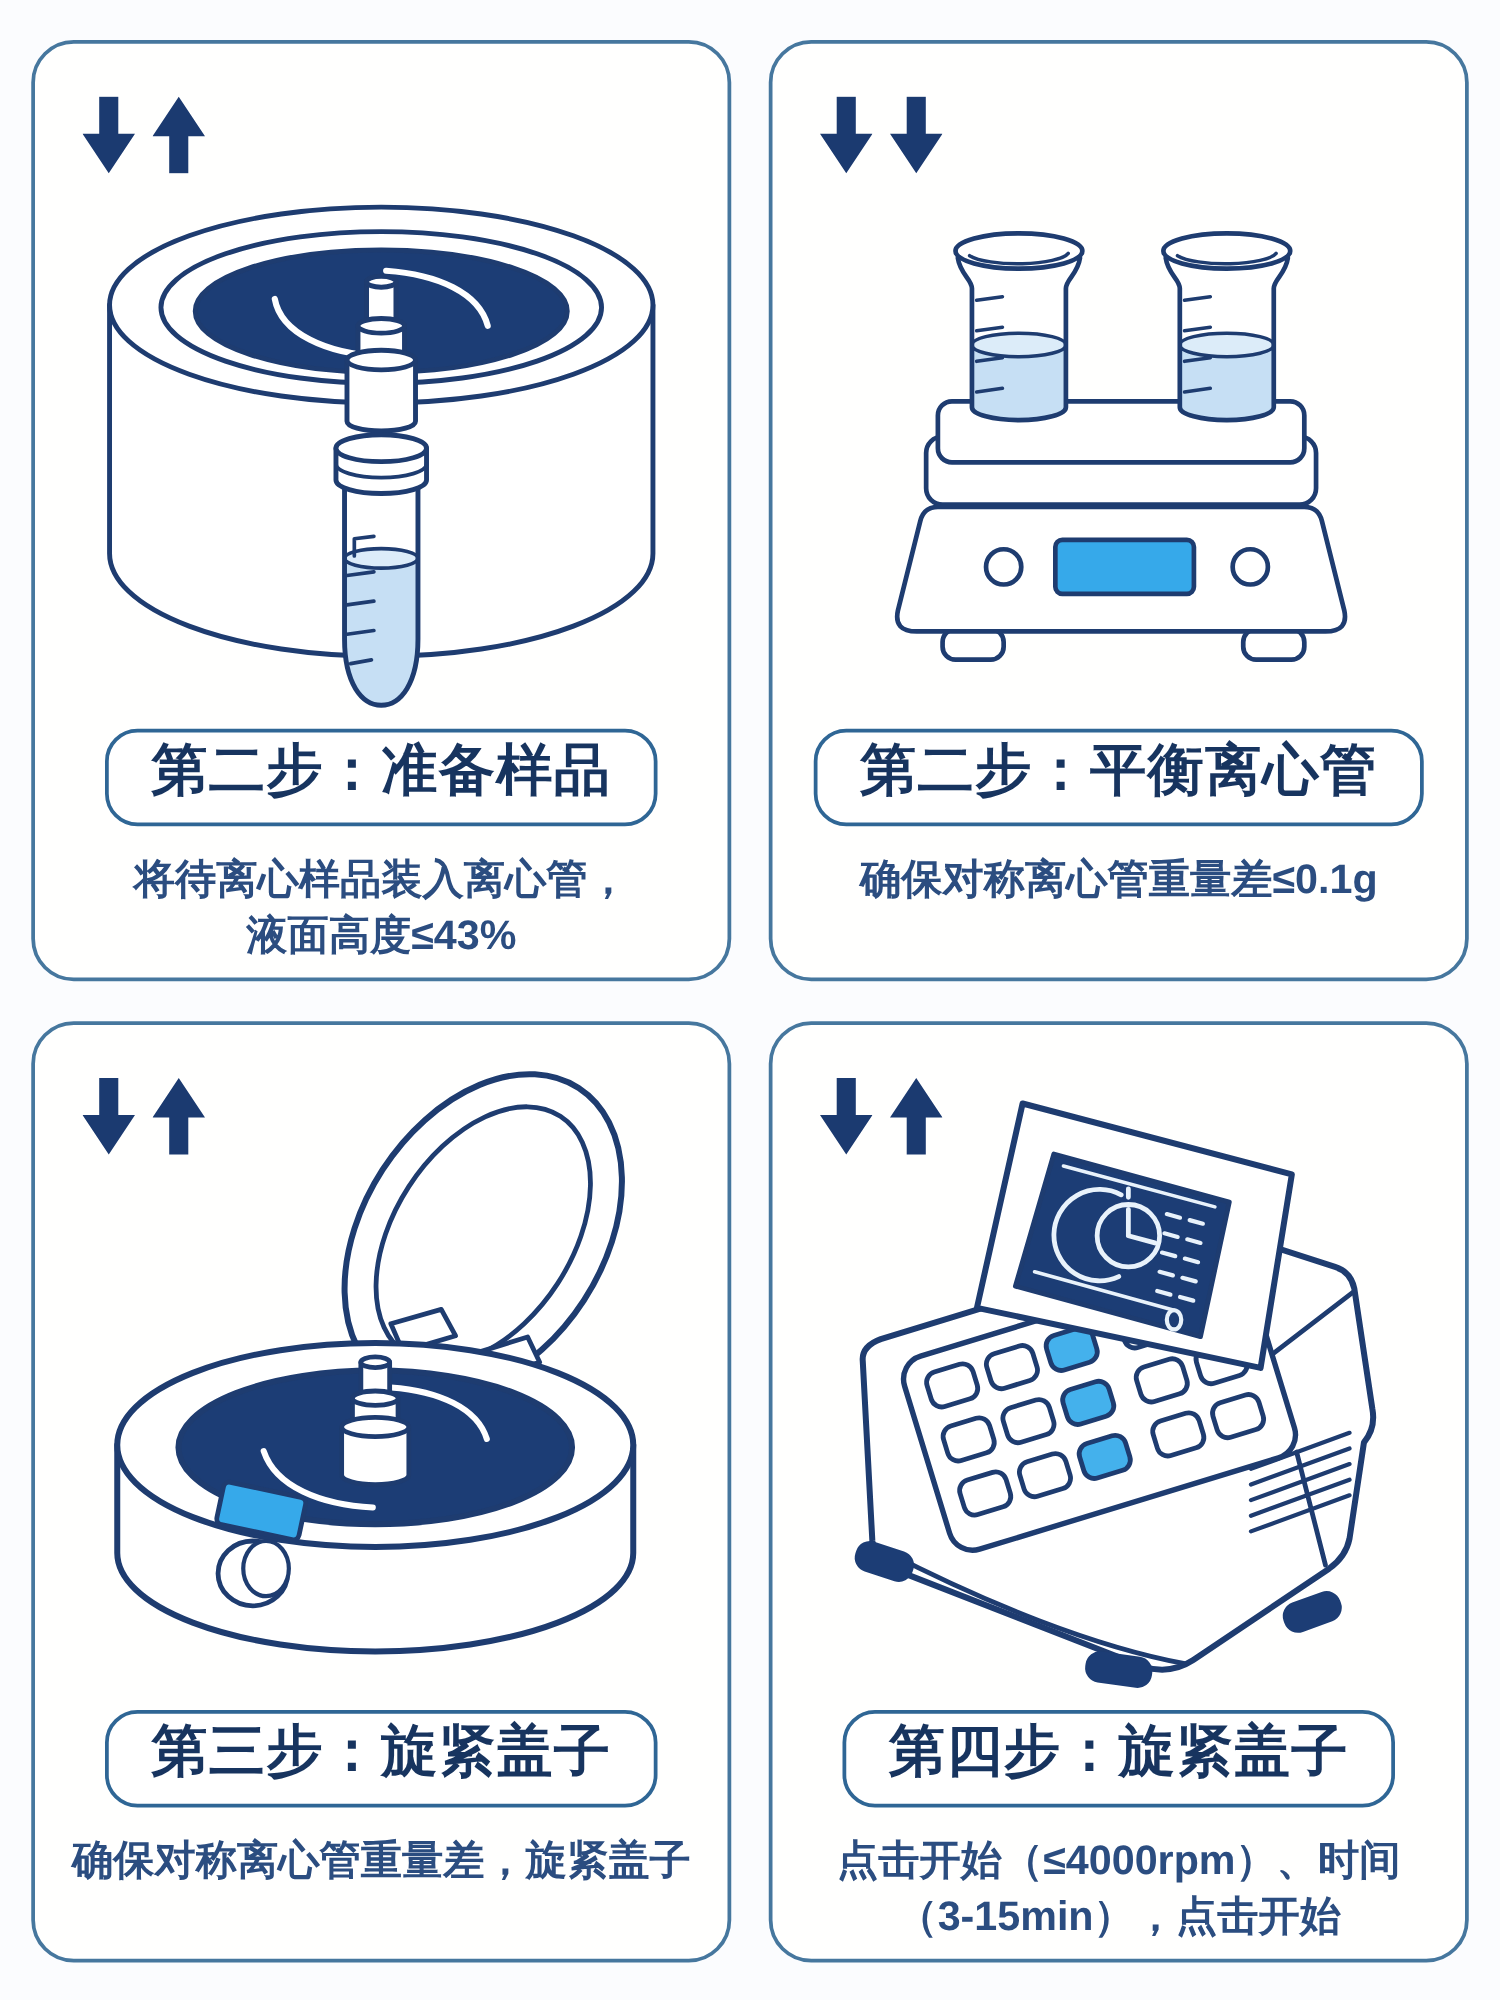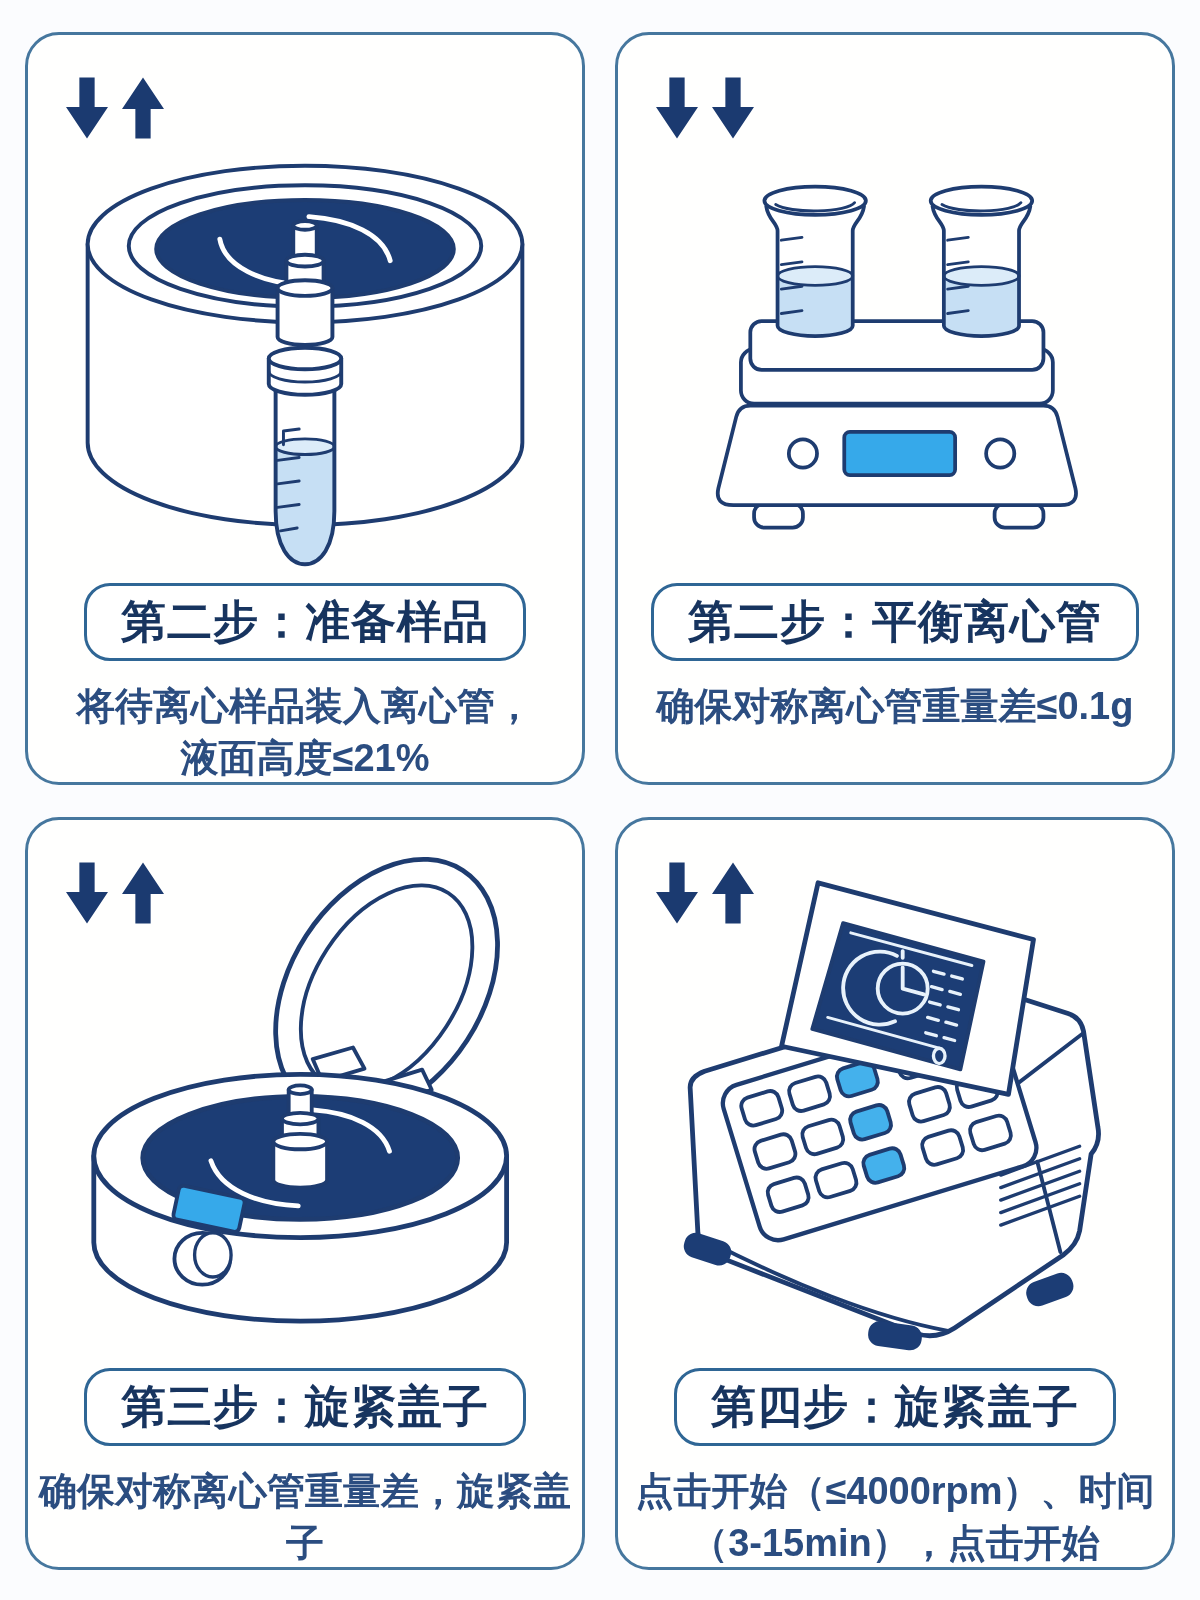--- a/index.html
+++ b/index.html
@@ -31,32 +31,32 @@
   }
   .arrows svg{display:block;}
   .illo{position:absolute;left:50%;transform:translateX(-50%);}
   .illo svg{display:block;}
   .illo-1{top:116px;}
   .illo-2{top:100px;}
   .illo-3{top:24px;}
   .illo-4{top:28px;}
   .pill{
     position:absolute;top:548px;left:50%;transform:translateX(-50%);
-    height:78px;display:flex;align-items:center;
+    height:78px;display:flex;
     padding:0 34px;background:#ffffff;
     border:3.5px solid #2f6695;border-radius:26px;
     white-space:nowrap;box-sizing:border-box;
   }
   .pill span{
     font-size:45px;font-weight:800;color:#17345f;letter-spacing:1px;
   }
   .desc{
     position:absolute;top:646px;left:6px;right:6px;margin:0;
     text-align:center;
-    font-size:38px;font-weight:700;color:#2b4d80;line-height:1.36;
+    font-size:33px;font-weight:700;color:#2b4d80;line-height:1.36;
   }
 </style>
 </head>
 <body>
 
 <div class="grid">
 
   <section class="panel">
     <div class="arrows">
       <svg width="42" height="62" viewBox="0 0 44 64">
@@ -95,21 +95,21 @@
           <path d="M213,212 L213,238 A37,11 0 0 0 287,238 L287,212" fill="#ffffff" stroke="#1e3c70" stroke-width="4"></path>
           <path d="M213,225 A37,11 0 0 0 287,225" fill="none" stroke="#1e3c70" stroke-width="3"></path>
           <ellipse cx="250" cy="212" rx="37" ry="11" fill="#ffffff" stroke="#1e3c70" stroke-width="4"></ellipse>
         </g>
       </svg>
     </div>
 
     <div class="pill">
       <span>第二步：准备样品</span>
     </div>
-    <p class="desc"><span>将待离心样品装入离心管，</span><br><span>液面高度≤21%</span></p>
+    <p class="desc"><span>将待离心样品装入离心管，</span><br><span>液面高度≤43%</span></p>
   </section>
 
   <section class="panel">
     <div class="arrows">
       <svg width="42" height="62" viewBox="0 0 44 64">
         <polygon points="14,0 30,0 30,31 44,31 22,64 0,31 14,31" fill="#1b3a70"></polygon>
       </svg>
       <svg width="42" height="62" viewBox="0 0 44 64">
         <polygon points="14,0 30,0 30,31 44,31 22,64 0,31 14,31" fill="#1b3a70"></polygon>
       </svg>

